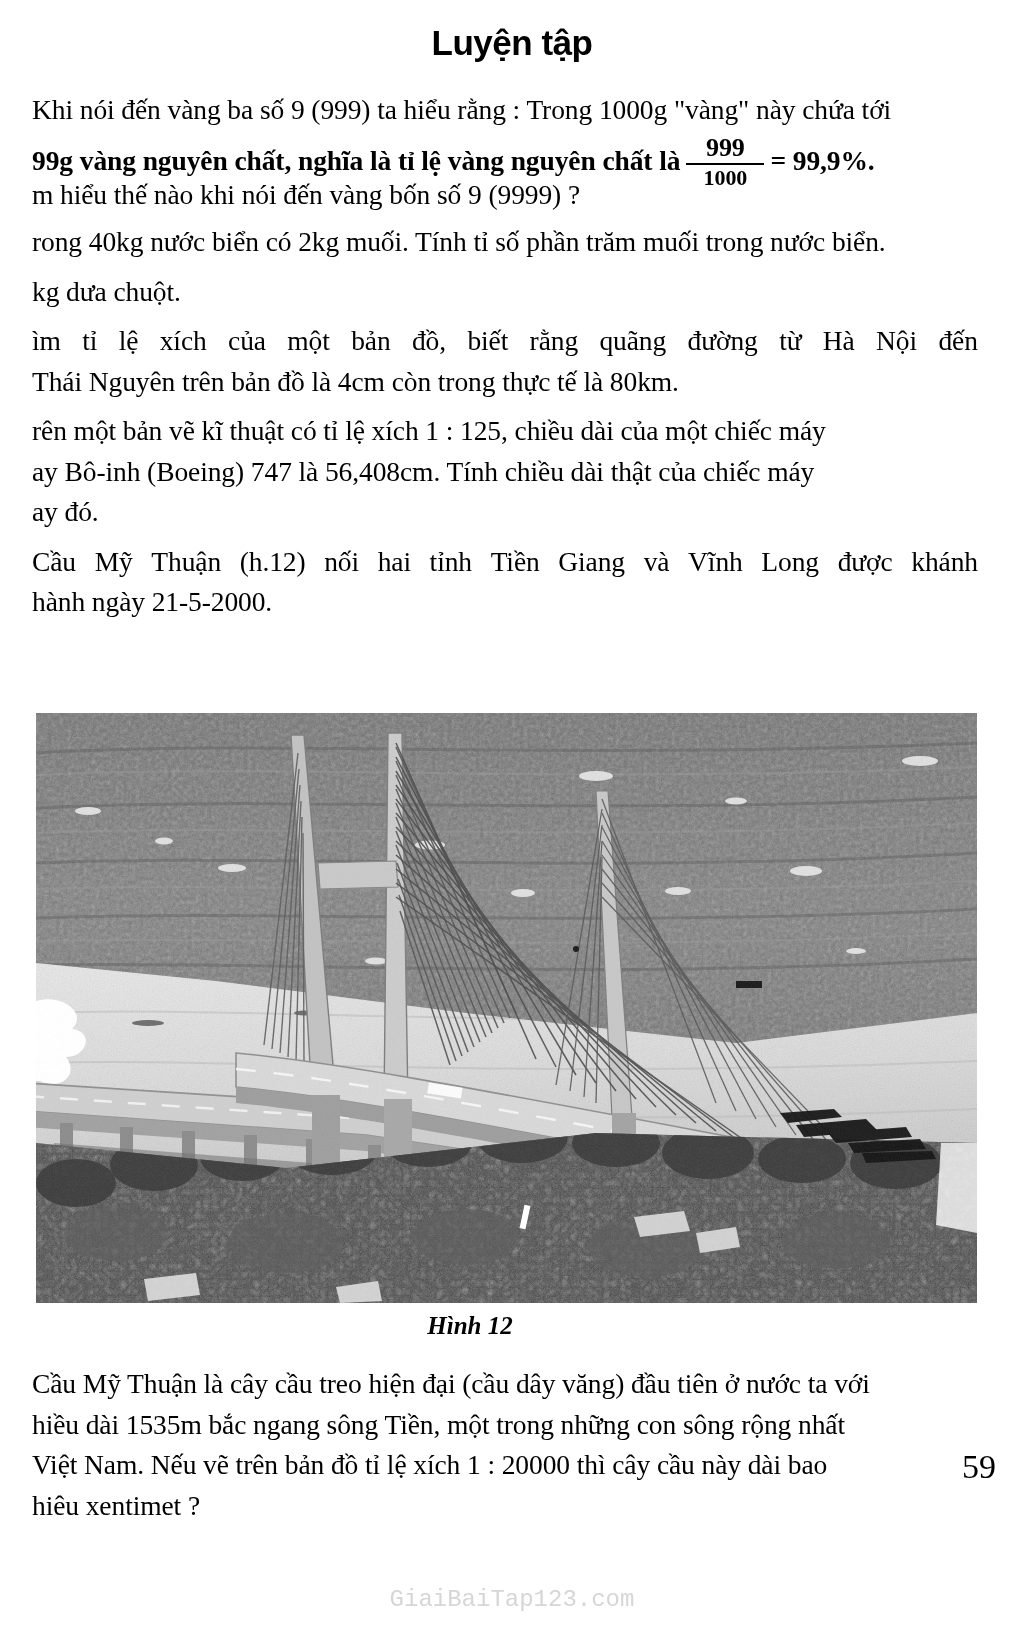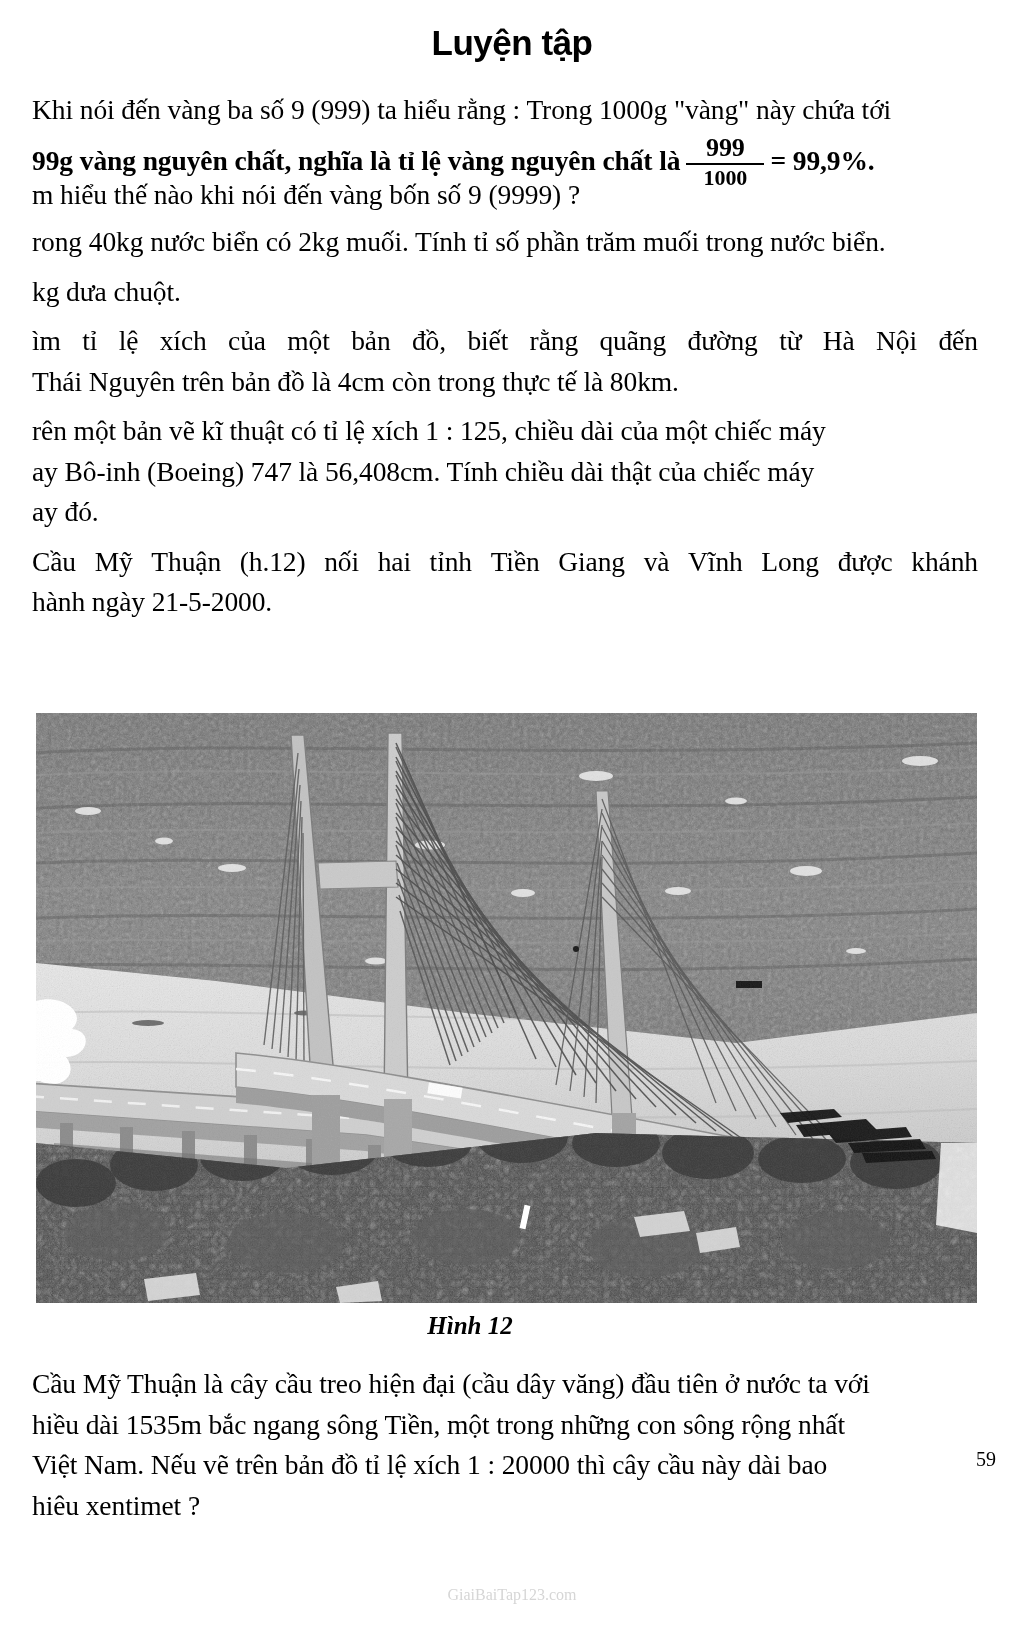--- a/index.html
+++ b/index.html
@@ -130,31 +130,31 @@
     font-weight: bold;
     font-size: 25px;
     font-family: "Liberation Serif", "DejaVu Serif", serif;
   }
 
   
   .page-number {
     position: absolute;
     right: 28px;
     top: 1448px;
-    font-size: 20px;
+    font-size: 34px;
     font-family: "Liberation Serif", "DejaVu Serif", serif;
   }
   .watermark {
     position: absolute;
     left: 0;
     top: 1586px;
     width: 1024px;
     text-align: center;
-    font-family: Liberation Serif, serif;
-    font-size: 16px;
+    font-family: Liberation Mono, monospace;
+    font-size: 24px;
     color: #d6d6d6;
     letter-spacing: 0px;
   }
 </style>
 </head>
 <body>
 
 <div class="page">
 
   <div class="title">Luyện tập</div>

